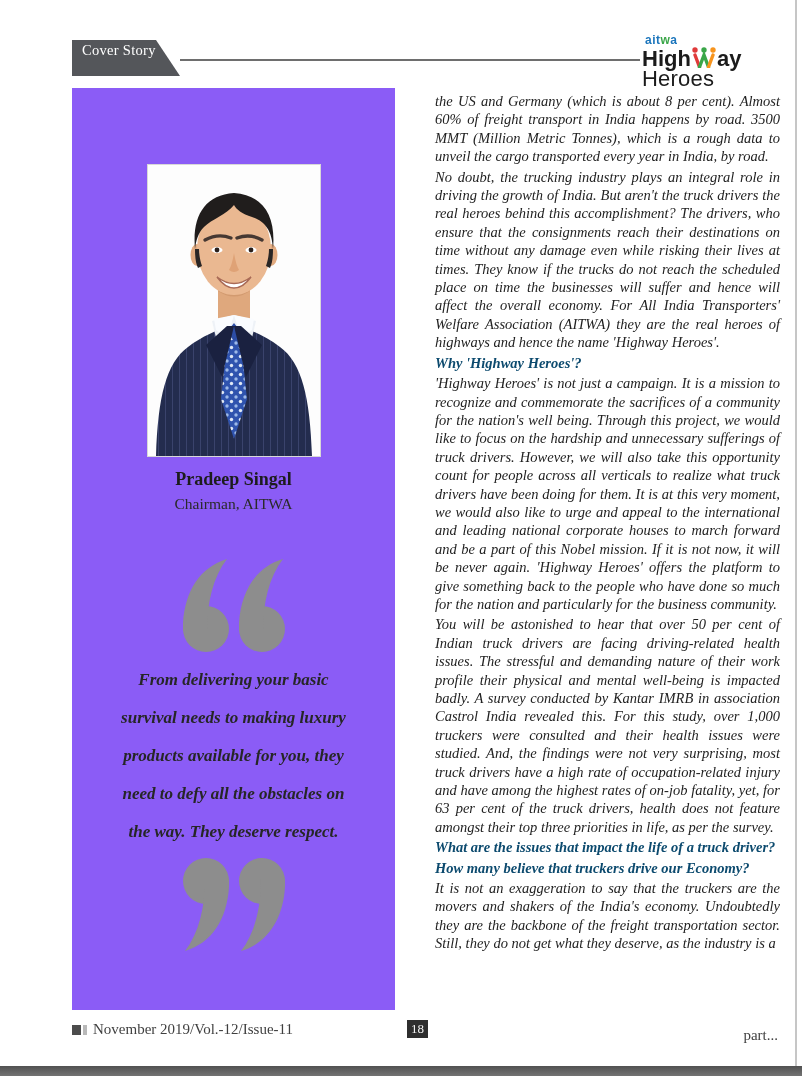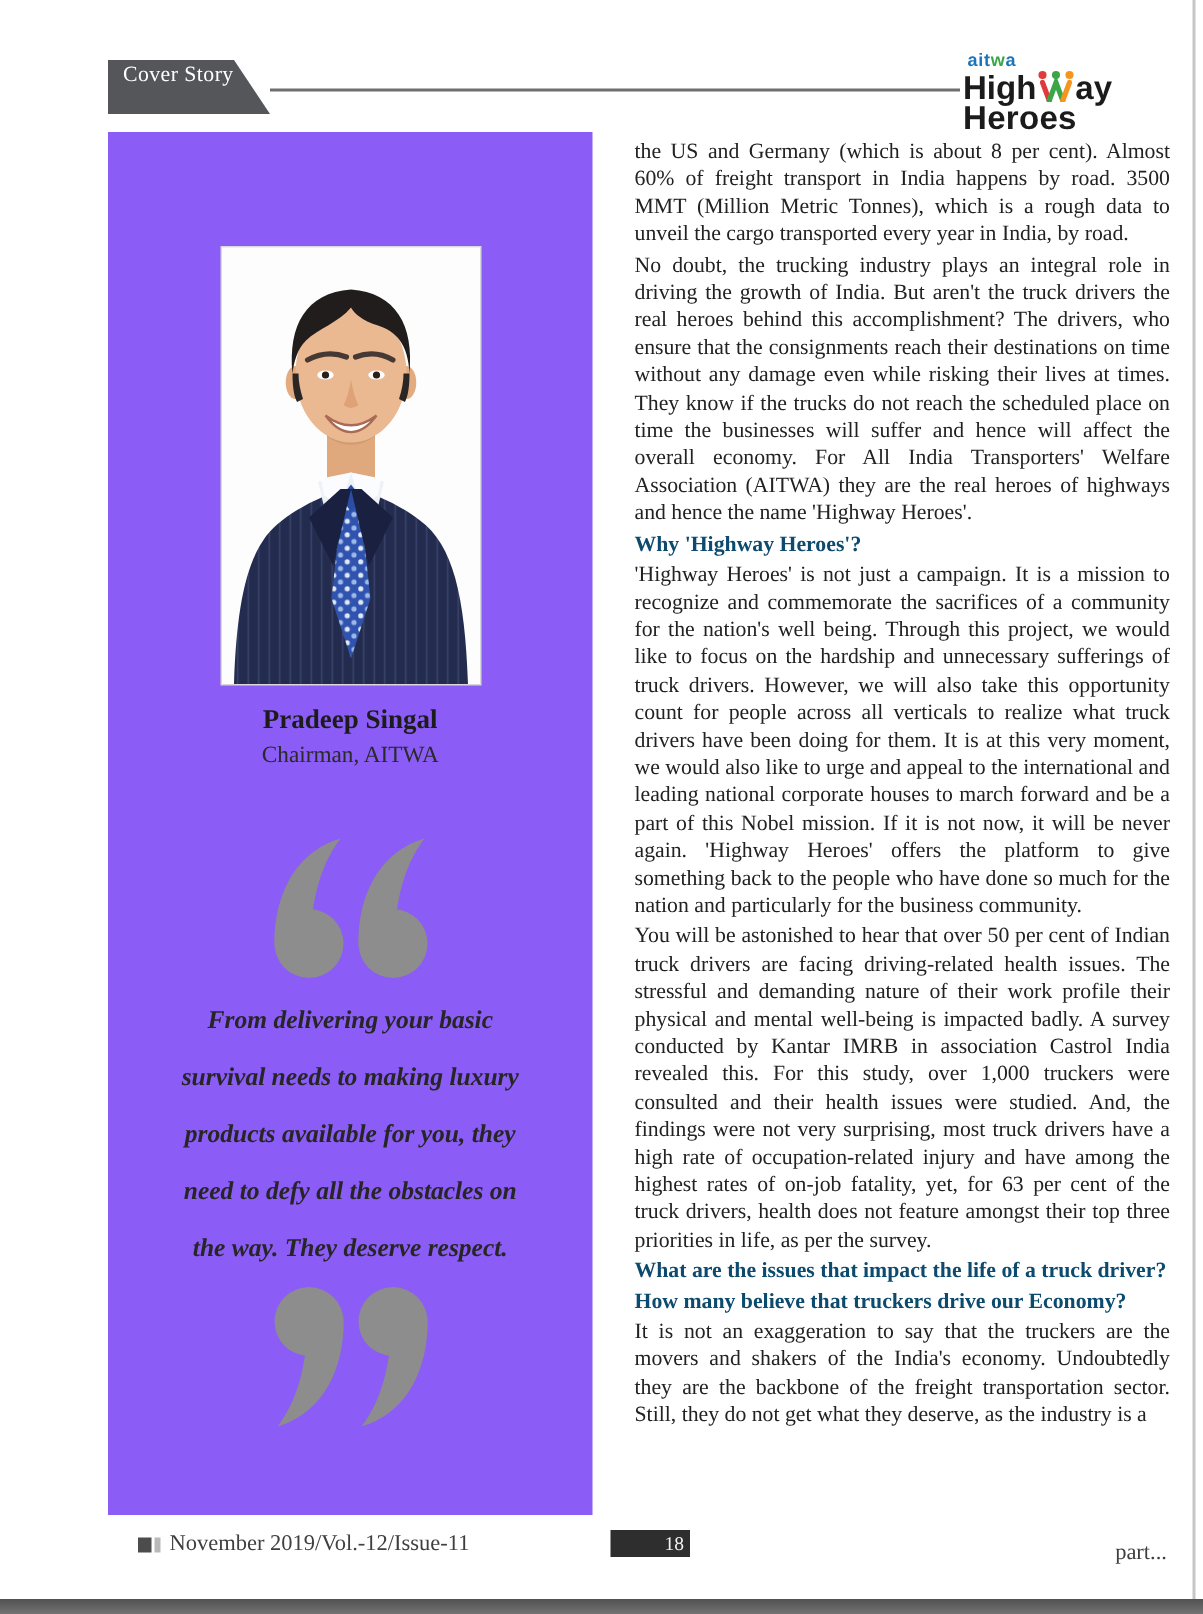--- a/index.html
+++ b/index.html
@@ -18,46 +18,46 @@
     color:#fff;font-size:14.5px;line-height:21px;padding-left:10px;box-sizing:border-box;
     letter-spacing:.3px;
   }
   .head-rule{position:absolute;left:180px;top:59px;width:460px;height:2px;background:#6e6e6e;}
   .logo{position:absolute;left:642px;top:33px;width:140px;}
   .logo-aitwa{font-family:"Liberation Sans",sans-serif;font-weight:bold;font-size:12px;
     color:#1b75bc;letter-spacing:.5px;margin-left:3px;}
   .logo-aitwa .w-green{color:#3aa648;}
   .logo-line1{font-family:"Liberation Sans",sans-serif;font-weight:bold;font-size:22px;
     color:#1b1b1b;line-height:21px;display:flex;align-items:flex-end;}
-  .logo-line2{font-family:"Liberation Sans",sans-serif;font-weight:bold;font-size:22px;
+  .logo-line2{font-family:"Liberation Sans",sans-serif;font-weight:normal;font-size:22px;
     color:#1b1b1b;line-height:20px;letter-spacing:.2px;}
   .w-icon{display:inline-block;margin:0 1px 1px 1px;}
   
   .left-panel{position:absolute;left:72px;top:88px;width:323px;height:922px;
     background:#8b5cf6;padding-top:77px;box-sizing:border-box;}
   .photo-frame{width:172px;height:291px;margin:0 auto;background:#fdfdfd;
     box-shadow:0 0 0 1px #d8d8d8;}
   .caption-name{margin-top:13px;text-align:center;font-weight:bold;font-size:18px;color:#1c1c1c;}
   .caption-title{margin-top:5px;text-align:center;font-size:15.5px;color:#2a2a2a;}
   .quote-mark{display:block;margin:44px auto 0;}
   .quote-mark.close{margin-top:6px;transform:rotate(180deg);}
   .quote-lines{margin-top:8px;}
   .quote-line{ text-align:center;font-style:italic;font-weight:bold;font-size:17px;
     line-height:38px;color:#262626;}
   
   .right-col{position:absolute;left:423px;top:92px;width:357px;}
-  .blk{font-size:14.5px;line-height:18.4px;color:#222222;text-align:justify;margin:0 0 2px 0;}
+  .blk{font-size:14.5px;line-height:18.4px;color:#222222;text-align:justify;margin:0 0 2px 12px;font-style:italic;}
   .block-heading{font-weight:bold;margin-top:1px;color:#0c4a6e;}
   
   .footer-left{position:absolute;left:72px;top:1021px;font-size:15px;color:#3f3f3f;
-    display:flex;align-items:center;margin-left:20px;}
+    display:flex;align-items:center;}
   .sq-dark{display:inline-block;width:9px;height:10px;background:#4c4c4c;margin-right:2px;}
   .sq-light{display:inline-block;width:4px;height:10px;background:#b9b9b9;margin-right:6px;}
   .page-badge{position:absolute;left:407px;top:1020px;width:21px;height:18px;background:#2e2e2e;
-    color:#f2f2f2;font-size:13px;text-align:center;line-height:18px;padding-left:32px;}
+    color:#f2f2f2;font-size:13px;text-align:center;line-height:18px;}
   .footer-right{position:absolute;right:24px;top:1027px;font-size:15px;color:#3f3f3f;}
 </style>
 </head>
 <body>
 
 <div class="edge-right"></div>
 <div class="edge-bottom"></div>
 
 <div class="banner">
   <span>Cover Story</span>

